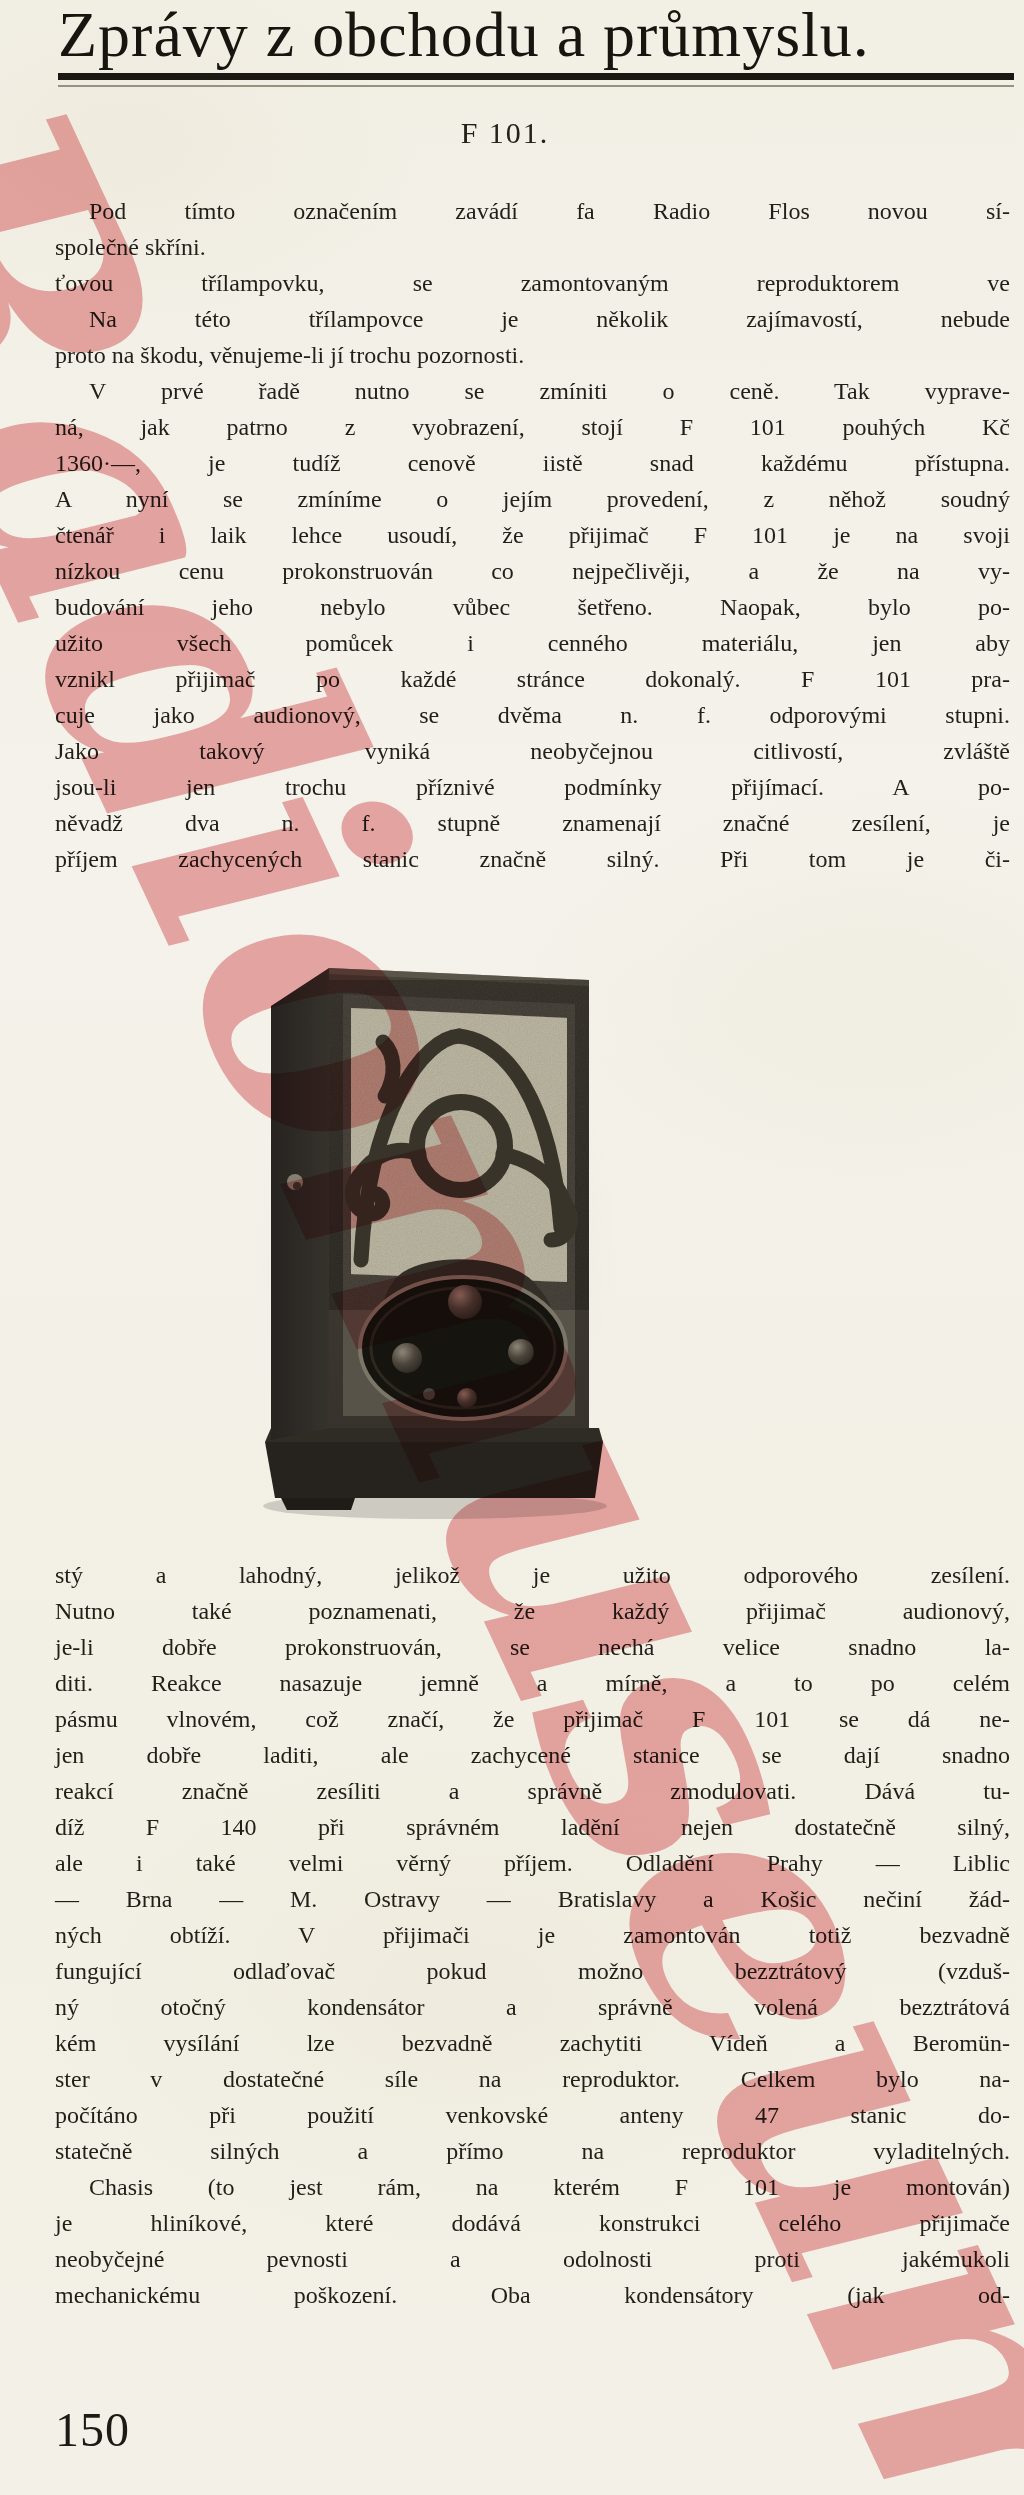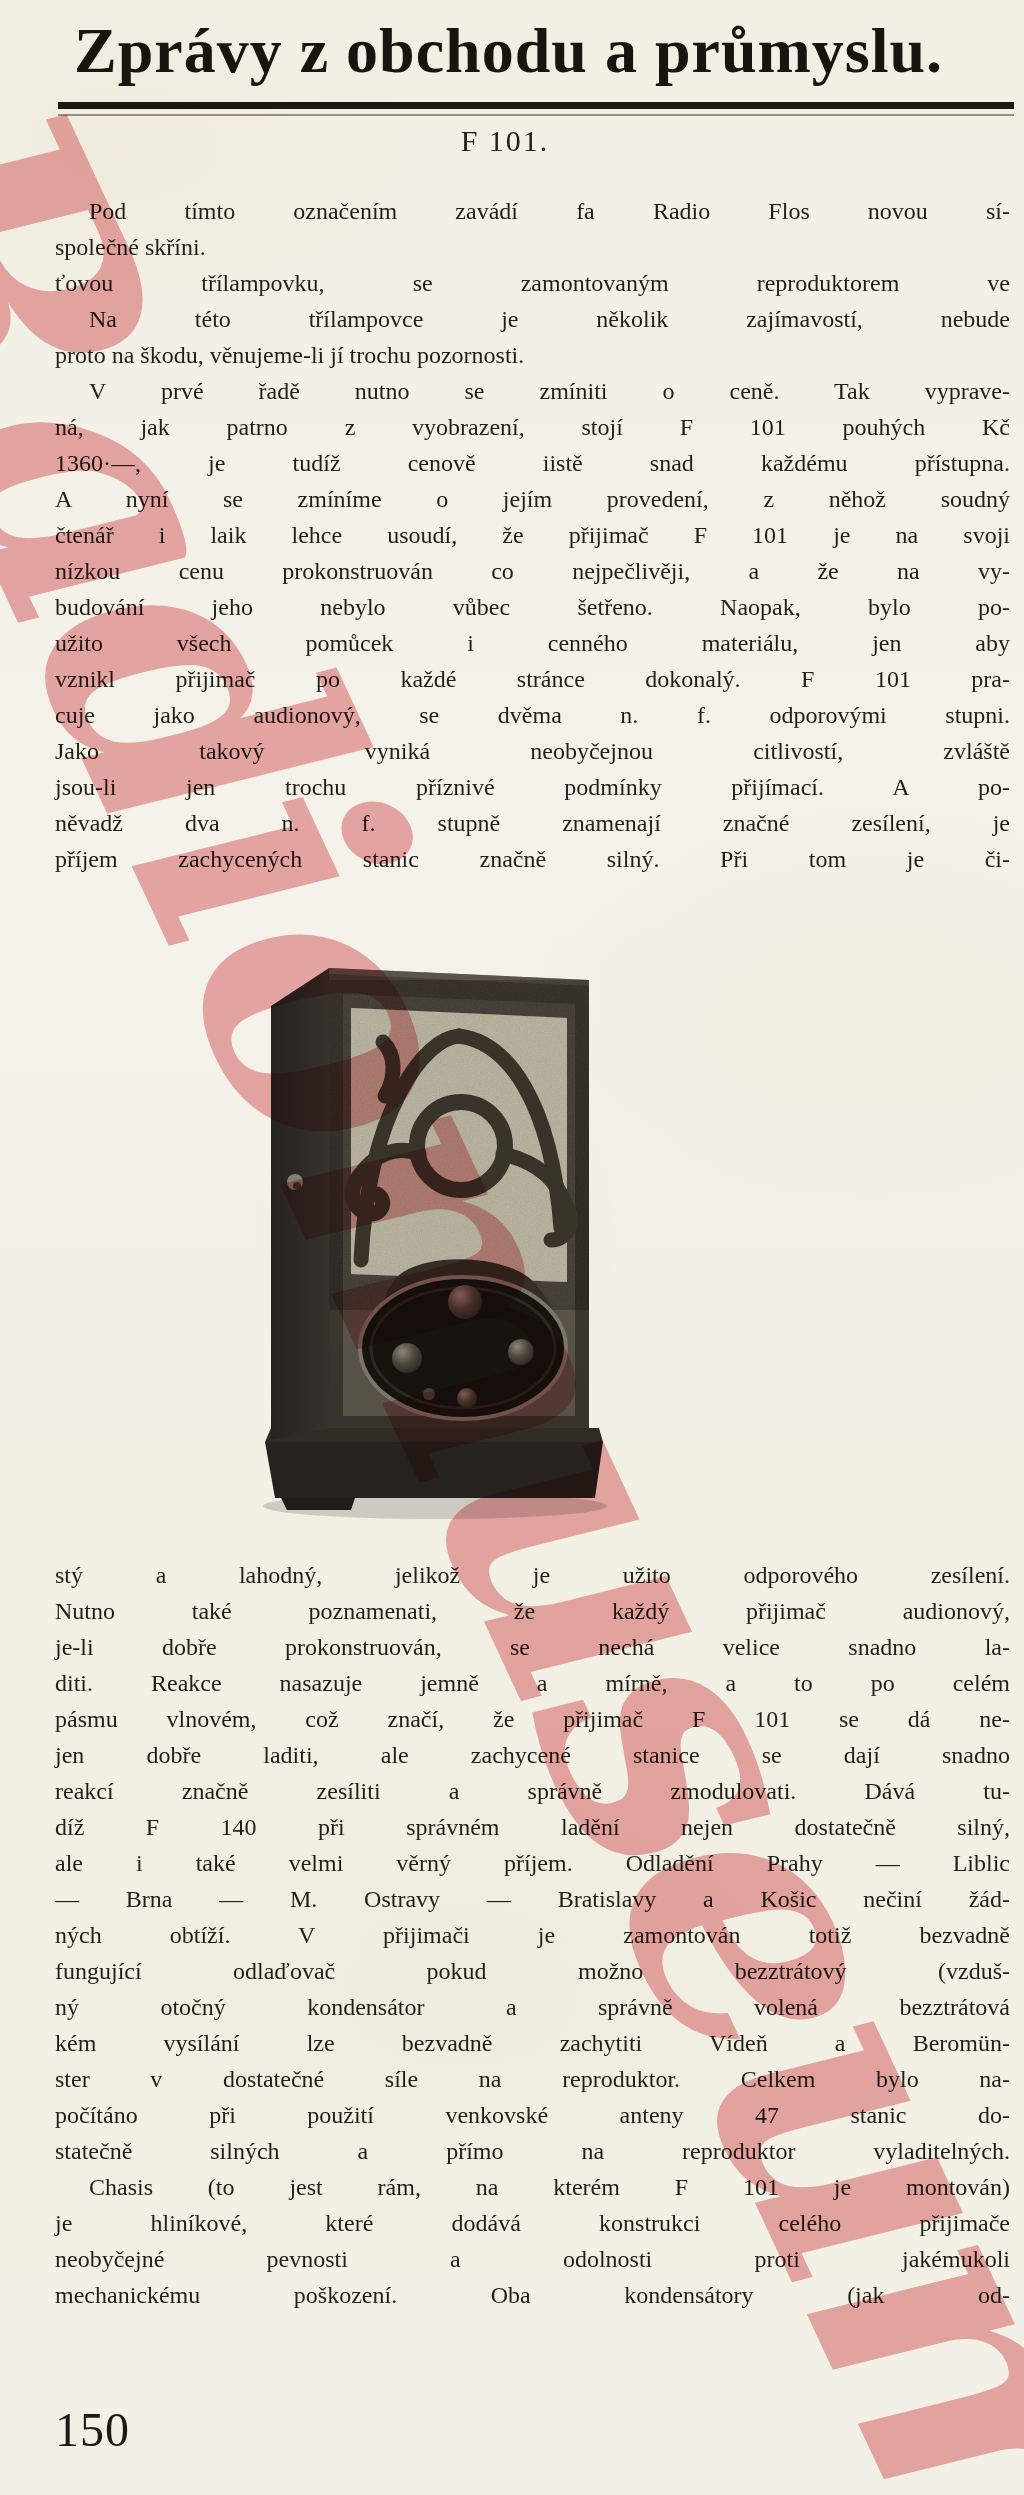--- a/index.html
+++ b/index.html
@@ -15,28 +15,28 @@
   .page::before{
     content:"";position:absolute;inset:0;pointer-events:none;
     background:
       radial-gradient(420px 260px at 12% 6%, rgba(210,190,150,0.10), transparent 70%),
       radial-gradient(500px 300px at 85% 40%, rgba(200,185,140,0.08), transparent 70%),
       radial-gradient(600px 380px at 45% 80%, rgba(190,175,130,0.07), transparent 70%);
   }
 
   .masthead{position:absolute;left:58px;top:0;width:956px;}
   .masthead h1{
-    margin:16px;font-size:64px;line-height:70px;font-weight:bold;
+    margin:0;font-size:64px;line-height:70px;font-weight:normal;
     letter-spacing:1px;white-space:nowrap;color:#181511;
   }
   .rule-thick{height:7px;background:#1b1813;margin-top:3px;}
   .rule-thin{height:2px;background:#96927e;margin-top:5px;}
 
   .section-heading{
-    position:absolute;left:55px;top:124px;width:900px;
+    position:absolute;left:55px;top:116px;width:900px;
     text-align:center;font-size:30px;letter-spacing:2px;color:#24211b;
   }
 
   .column{position:absolute;left:55px;width:955px;font-size:24px;color:#221f19;}
   .col-a{top:193px;}
   .col-b{top:1532px;margin-top:25px;}
   .line{height:36px;line-height:36px;white-space:nowrap;text-align:left;}
   .line.jl{white-space:normal;text-align:justify;text-align-last:justify;}
   .line.in{text-indent:34px;}
 

